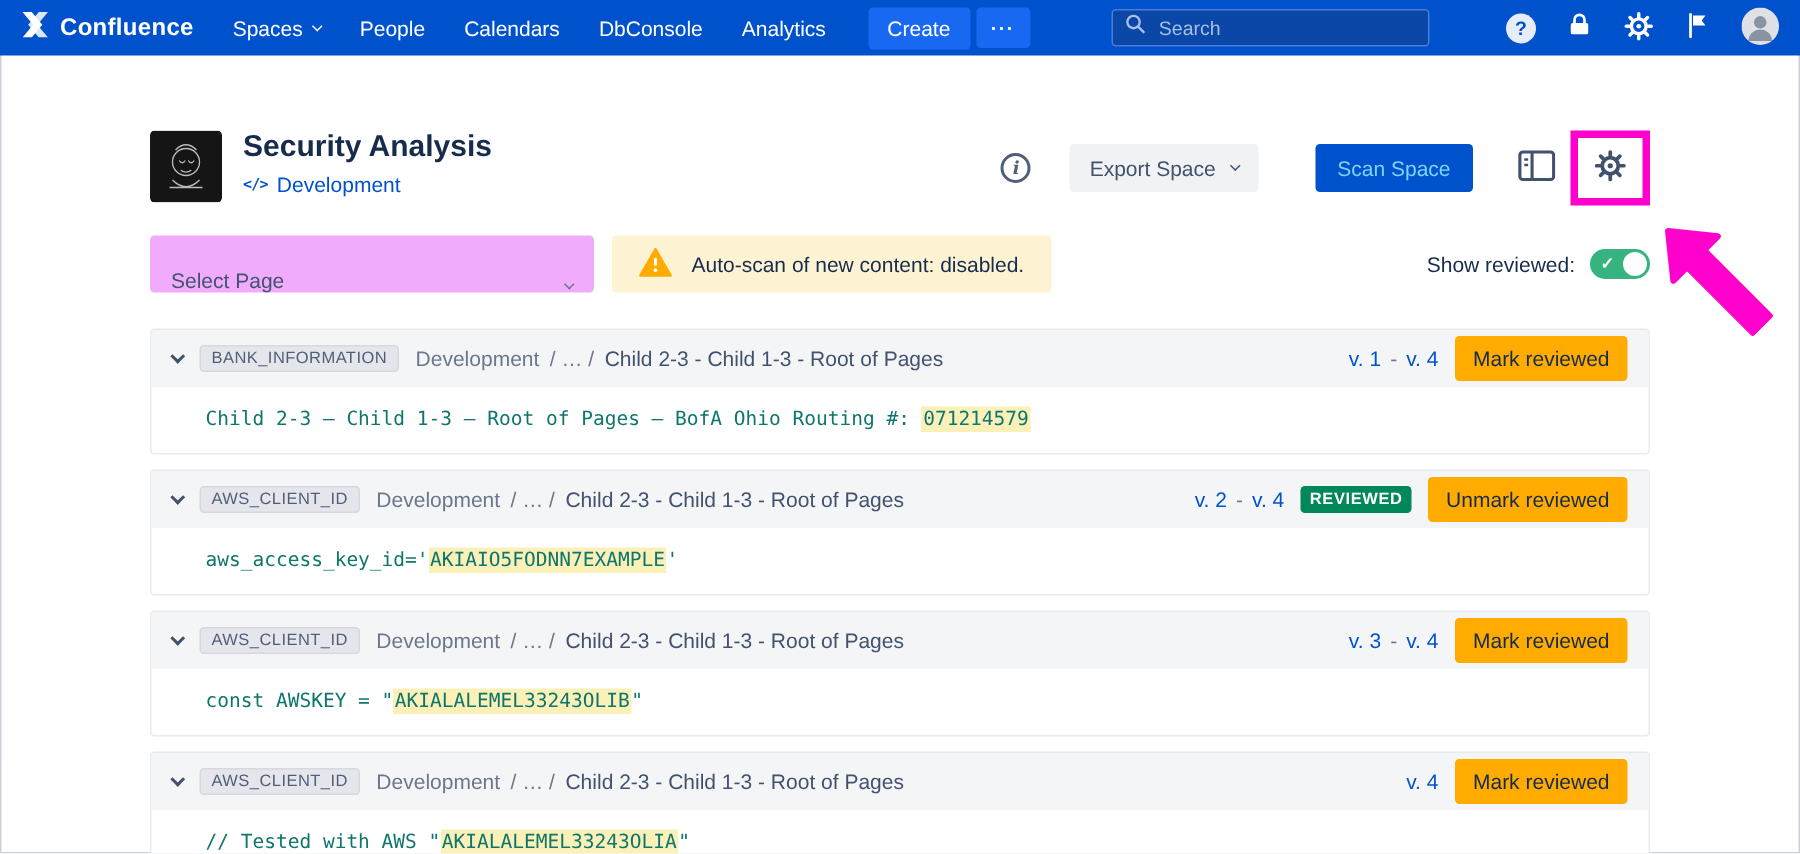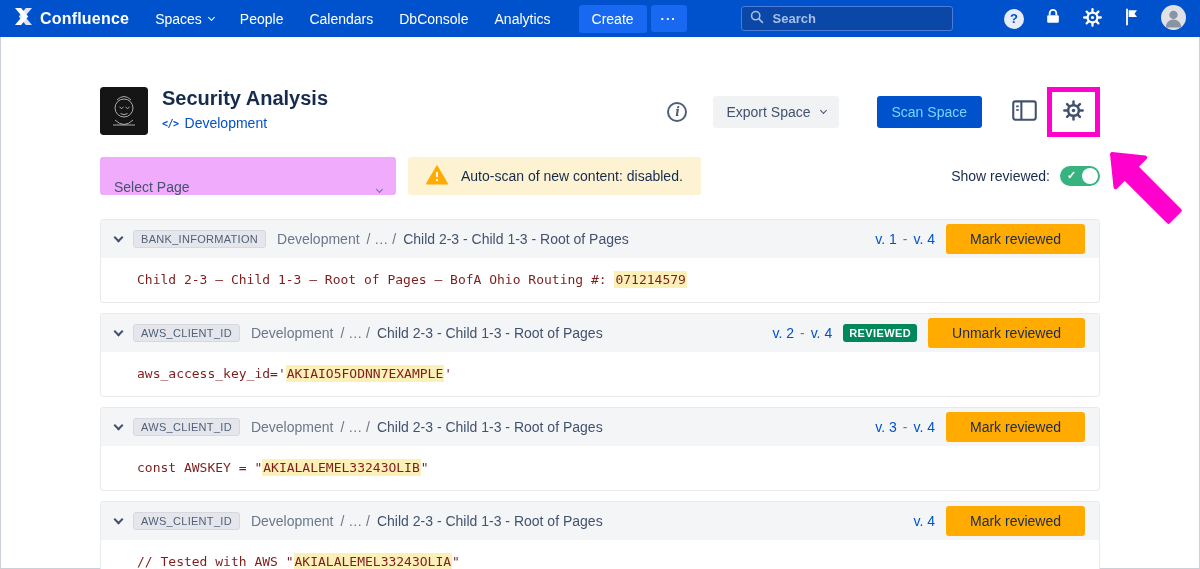--- a/index.html
+++ b/index.html
@@ -15,21 +15,21 @@
   .brand-name { font-size:16px; font-weight:700; letter-spacing:.2px; }
   .nav-items { display:flex; align-items:center; gap:26px; font-size:14px; }
   .nav-item { display:flex; align-items:center; gap:7px; cursor:pointer; white-space:nowrap; }
   .btn-create { margin-left:28px; border:none; background:#1868F2; color:#fff; font-size:14px;
                 font-weight:500; padding:6px 13px; border-radius:3px; cursor:pointer; }
   .btn-more { margin-left:4px; border:none; background:#1868F2; color:#fff; font-size:13px;
               font-weight:700; letter-spacing:1px; padding:6px 10px; border-radius:3px; cursor:pointer; }
   .search-box { margin-left:54px; display:flex; align-items:center; gap:7px; width:212px; height:25px;
                 padding:0 8px; background:#0A47A7; border:1px solid #4A7CD8; border-radius:3px; }
   .search-box input { flex:1; background:transparent; border:none; outline:none; color:#E4EDFB; font-size:13px;
-                      font-family:"Liberation Sans","DejaVu Sans",sans-serif;font-weight:bold; }
+                      font-family:"Liberation Sans","DejaVu Sans",sans-serif; }
   .search-box input::placeholder { color:#A8BFE8; }
   .nav-icons { margin-left:auto; display:flex; align-items:center; gap:19px; }
   .icon-btn { background:none; border:none; padding:0; display:flex; align-items:center;
               justify-content:center; cursor:pointer; }
   .help-circle { width:20px; height:20px; border-radius:50%; background:#E6EDF8; color:#0052CC;
                  font-weight:700; font-size:13px; display:flex; align-items:center; justify-content:center; }
 
   
   .content { width:1000px; margin:0 auto; }
 
@@ -74,23 +74,23 @@
   .pill { background:#E4E6EB; border:1px solid #D5D8DF; color:#505F79; font-size:11px; font-weight:400;
           padding:2px 7px; border-radius:3px; letter-spacing:.3px; white-space:nowrap; }
   .crumb { display:flex; align-items:center; gap:7px; font-size:14px; color:#6B778C; white-space:nowrap; }
   .crumb-page { color:#42526E; cursor:pointer; }
   .versions { margin-left:auto; display:flex; align-items:center; gap:6px; font-size:14px; white-space:nowrap; }
   .vlink { color:#0052CC; text-decoration:none; cursor:pointer; }
   .vdash { color:#6B778C; }
   .rev-badge { background:#00875A; color:#fff; font-size:11px; font-weight:700; letter-spacing:.4px;
                padding:3px 6px; border-radius:3px; white-space:nowrap; }
   .btn-orange { background:#FFAB00; border:none; color:#172B4D; font-size:14px; height:30px;
-                padding:0 24px; border-radius:3px; white-space:nowrap; cursor:pointer; }
+                padding:0 12px; border-radius:3px; white-space:nowrap; cursor:pointer; }
   .card-body { padding:12px 16px 14px 36px; }
-  .card-body code { font-family:"DejaVu Sans Mono",monospace; font-size:13px; color:#7f1d1d; white-space:pre; }
+  .card-body code { font-family:"DejaVu Sans Mono",monospace; font-size:13px; color:#0f766e; white-space:pre; }
   .card-body mark { background:#FBF0B8; color:inherit; padding:1px 1px; }
 
   
   .chev { display:inline-block; width:7px; height:7px; border-right:2px solid currentColor;
           border-bottom:2px solid currentColor; transform:rotate(45deg); margin-top:-4px; }
   .chev-sm { width:5px; height:5px; border-width:1.5px; margin-top:-3px; }
   .chev-dark { color:#42526E; }
   .chev-gray { color:#6B778C; }
 
   

